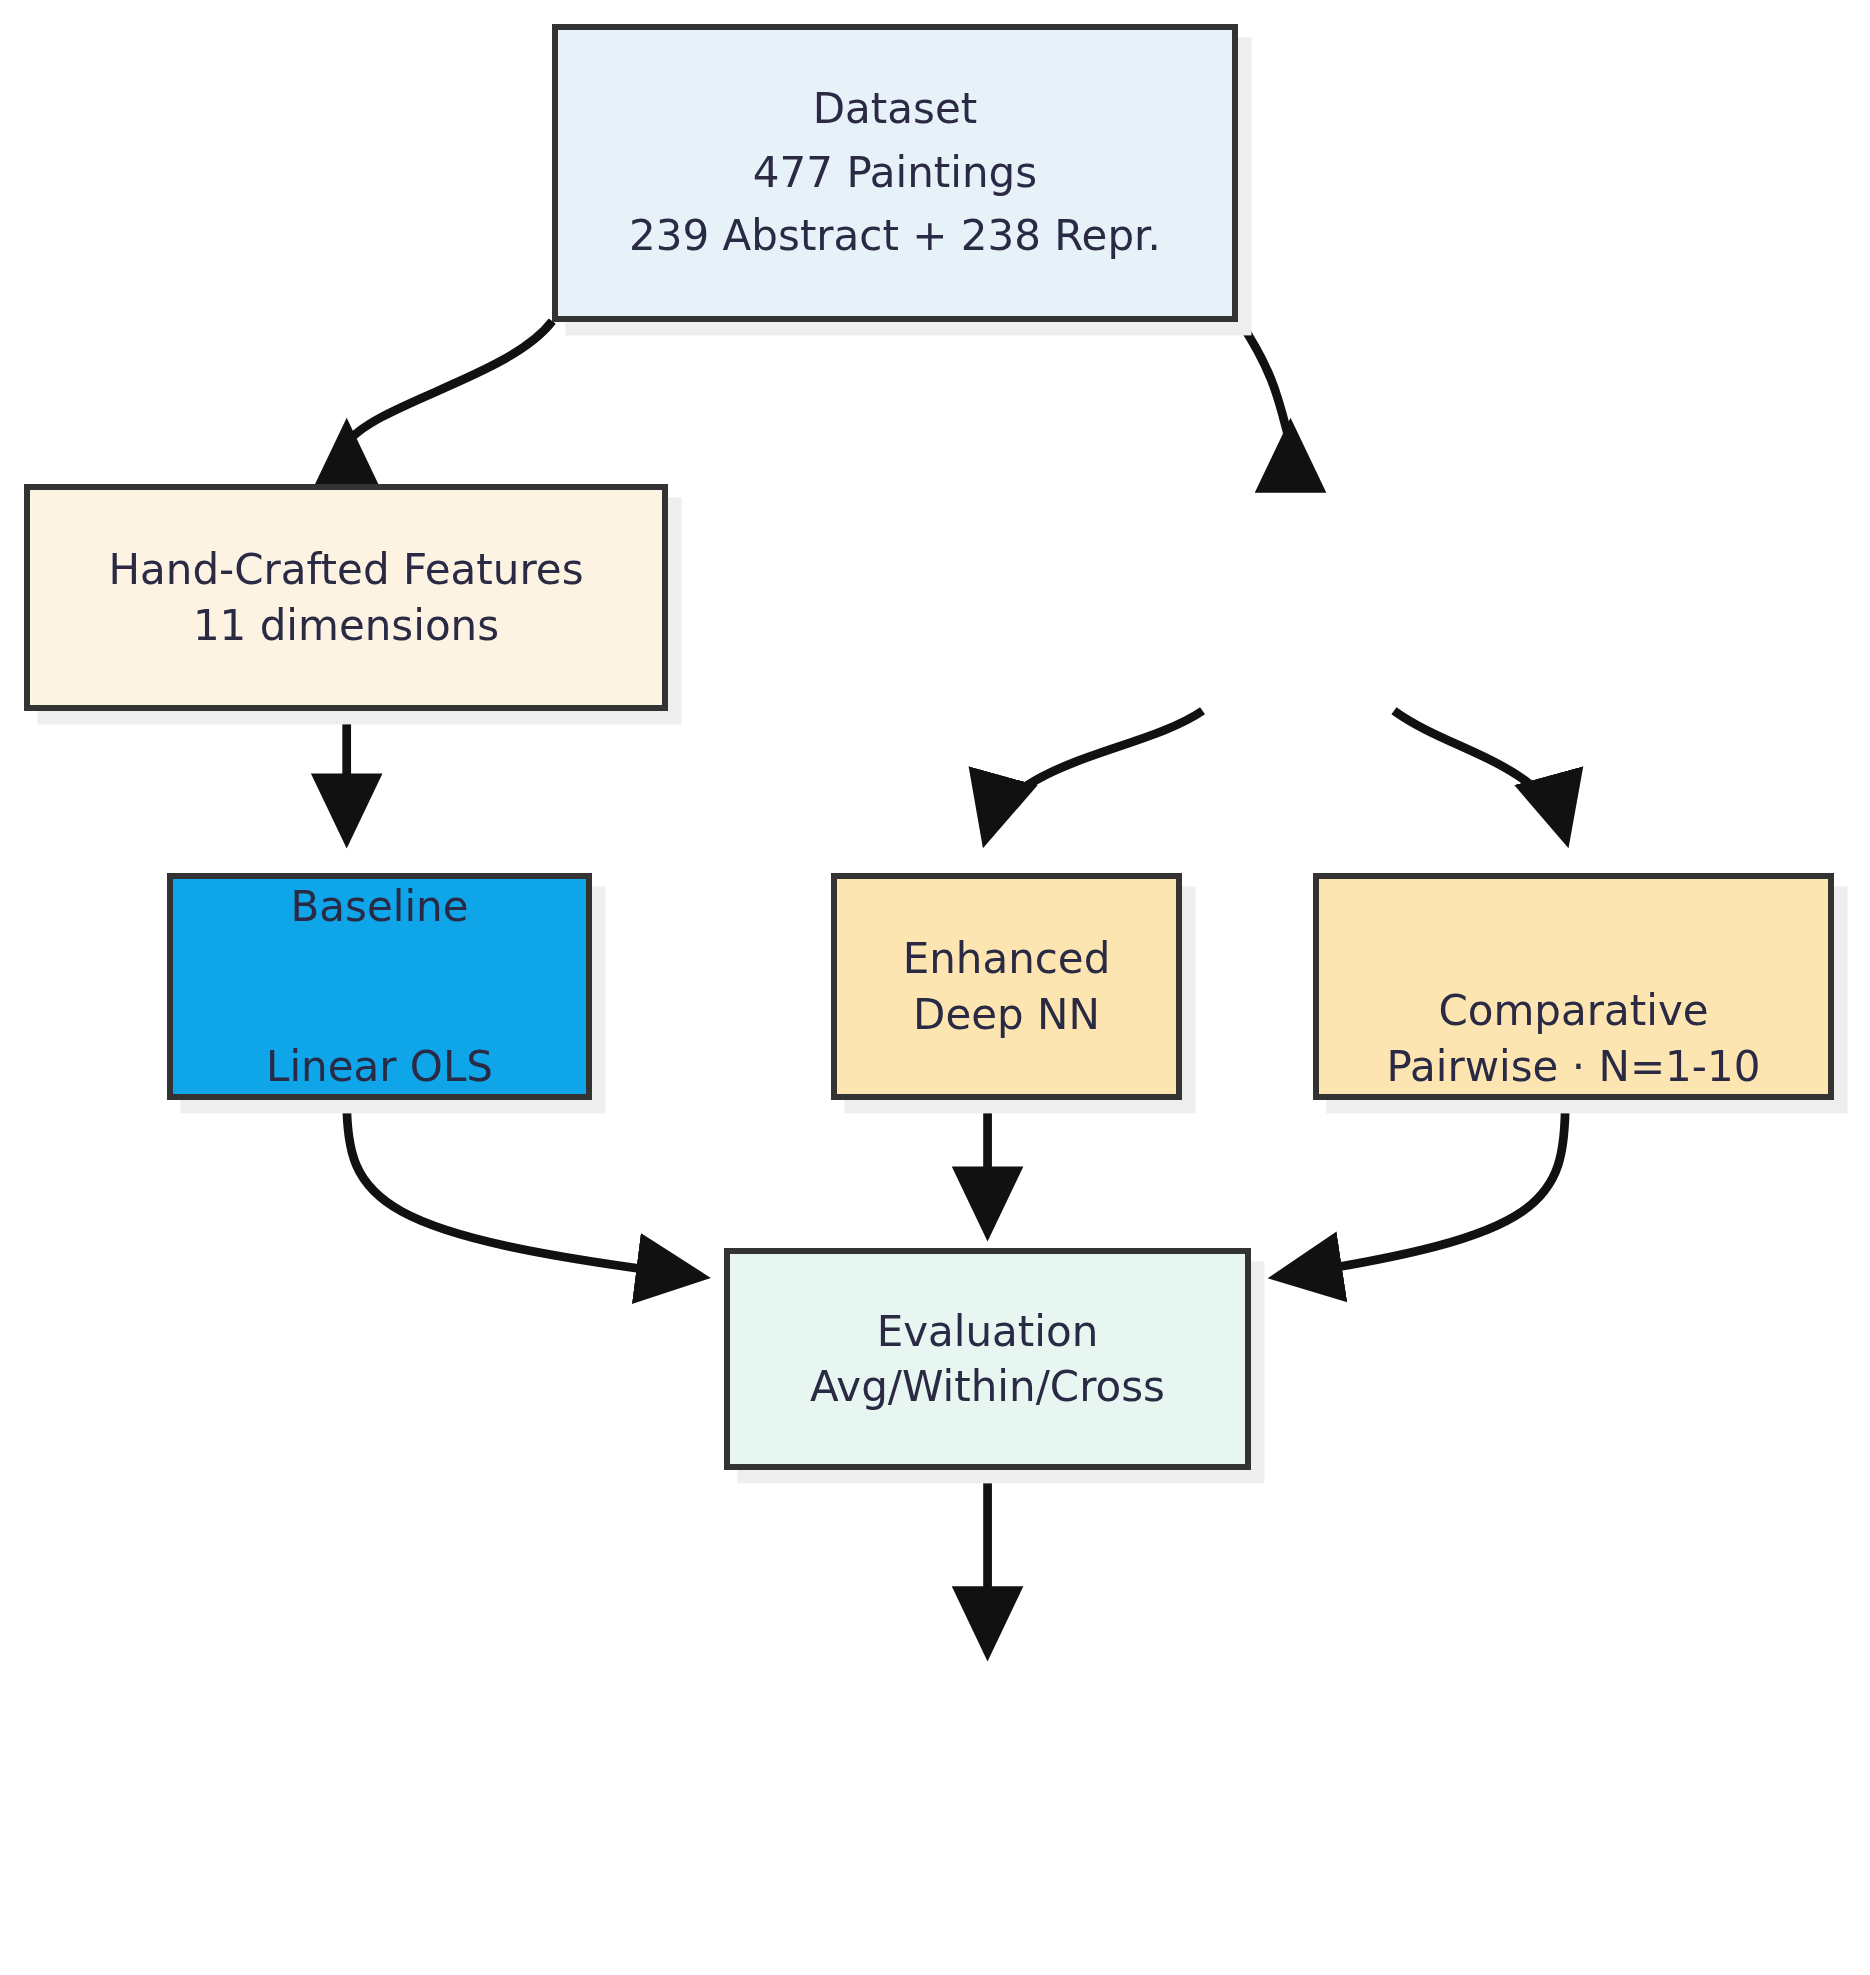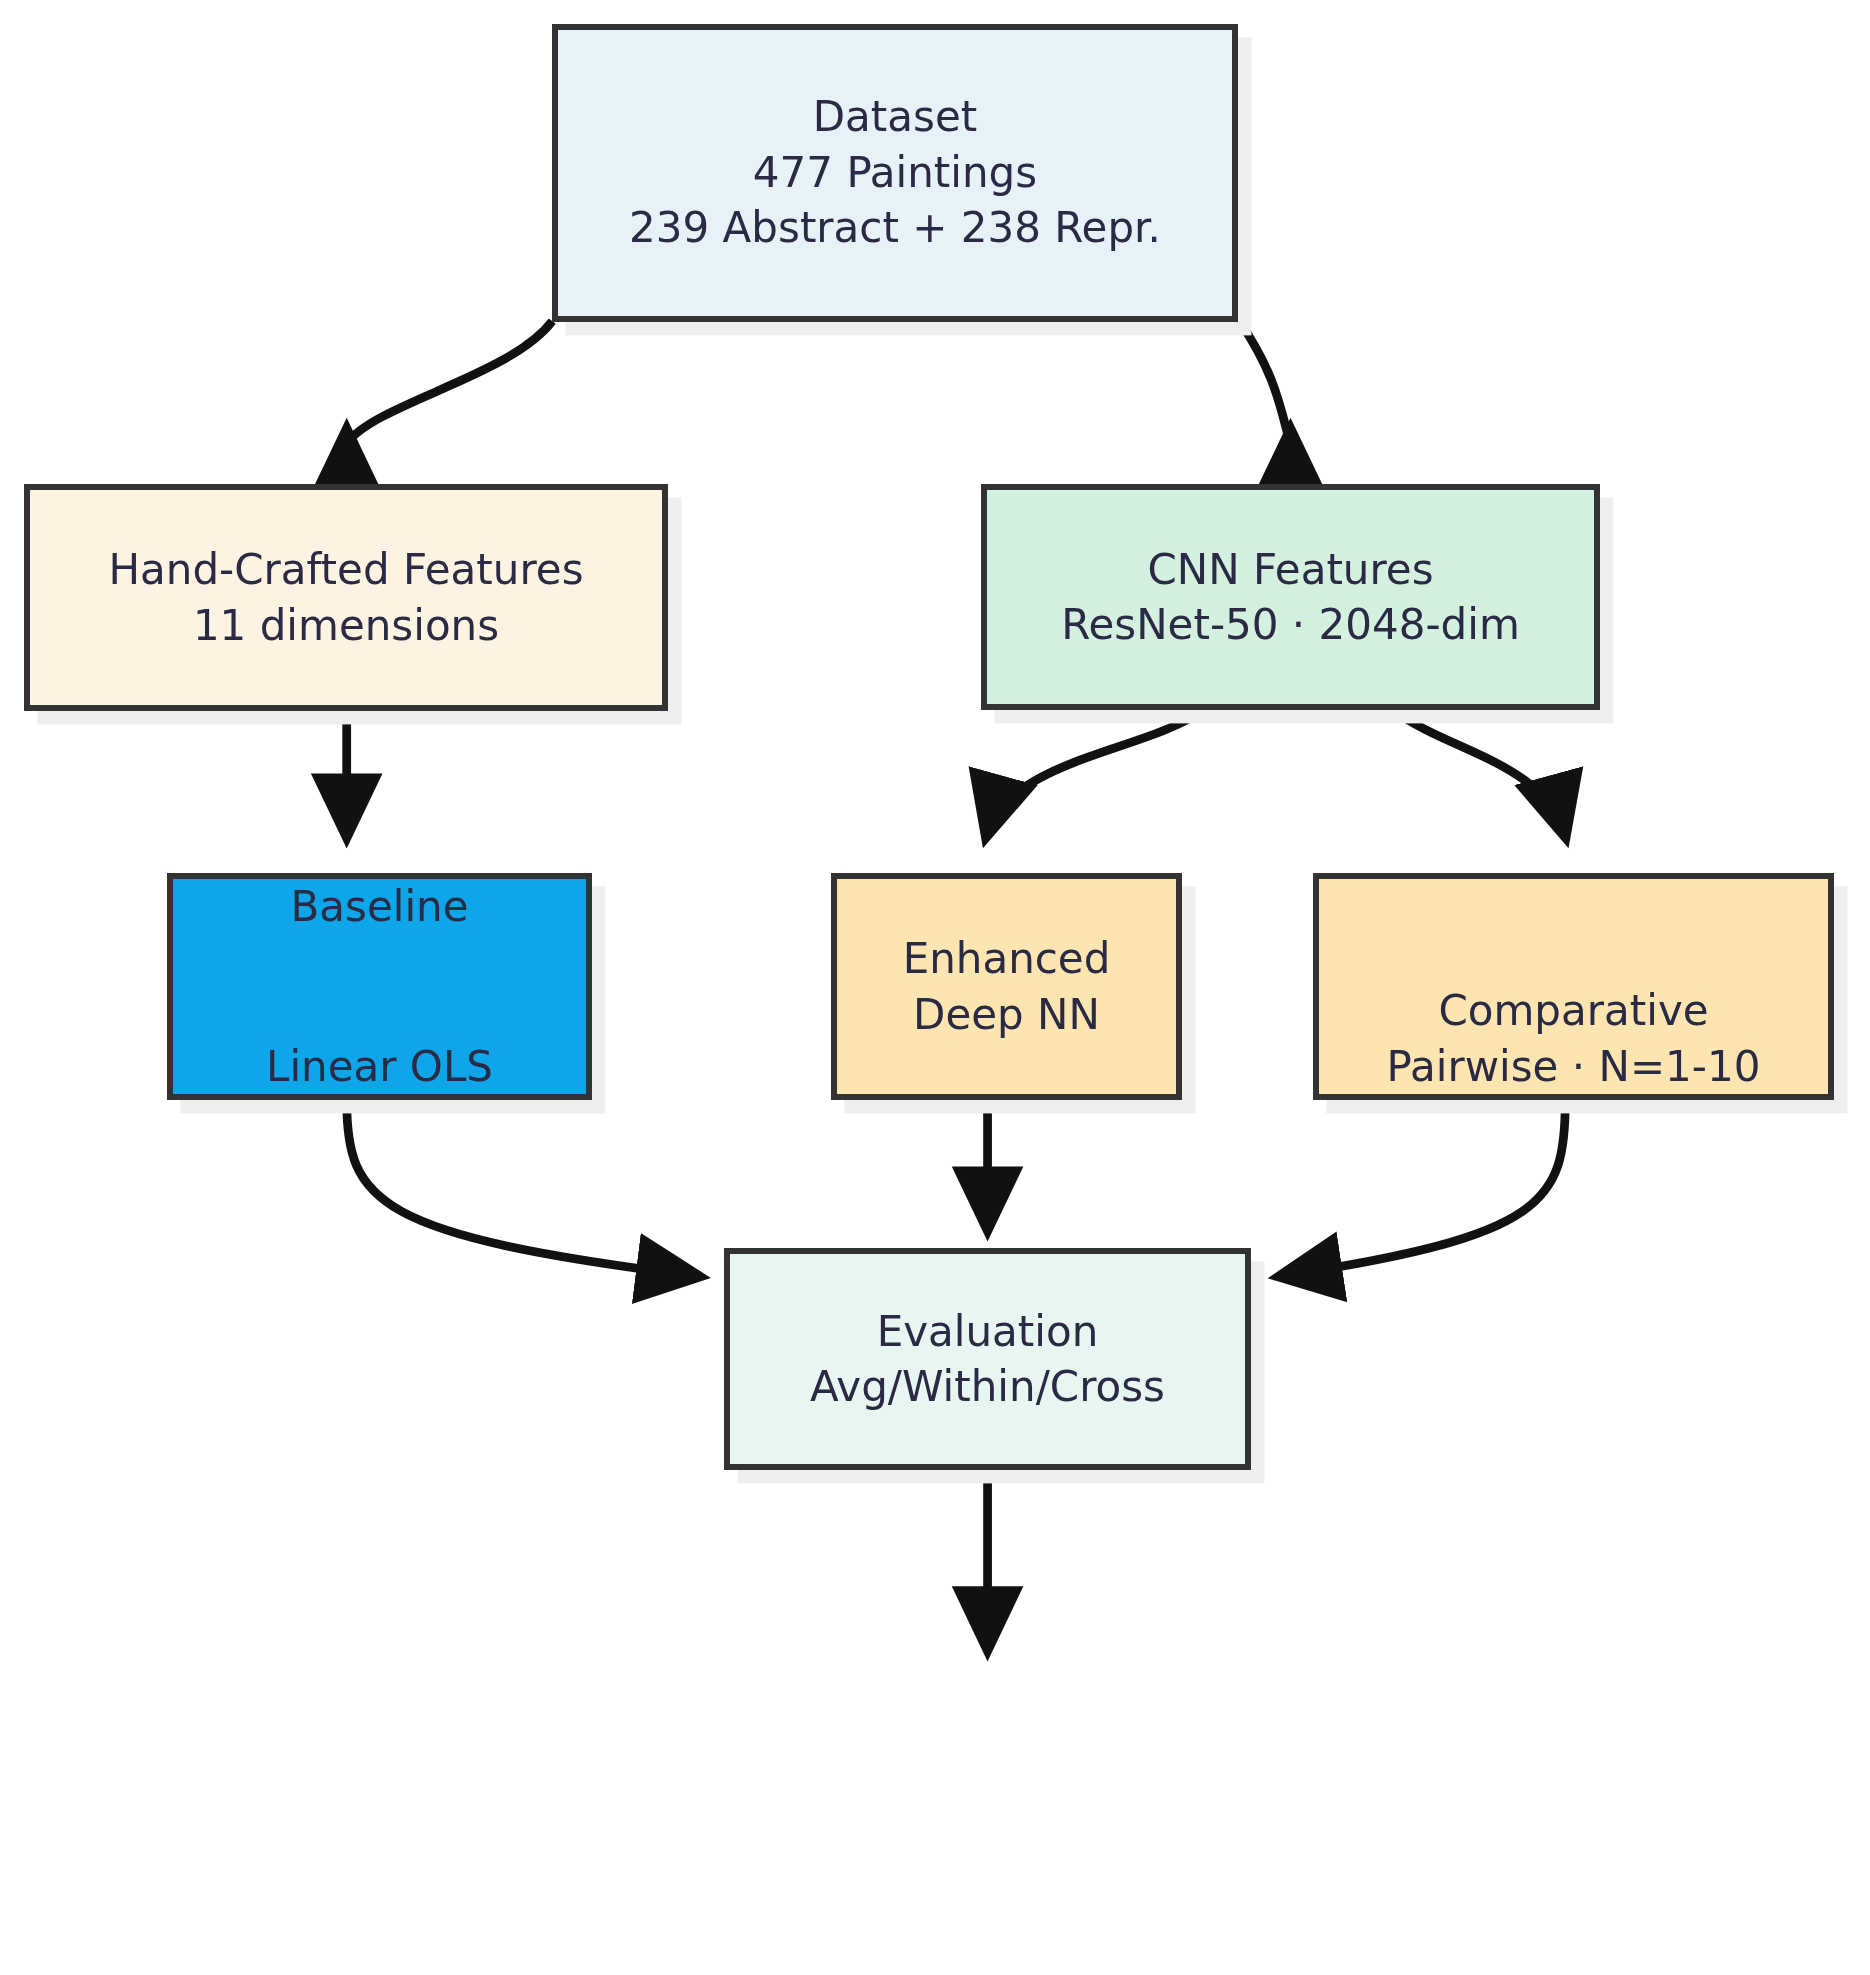--- a/index.html
+++ b/index.html
@@ -42,20 +42,21 @@
     display: block;
     white-space: nowrap;
   }
   .node .line.title { font-size: 42px; }
   .node .line.sub   { font-size: 42px; }
 
   
   #node-dataset {
     left: 552px; top: 23.5px; width: 686px; height: 298px;
     background: #e7f2f8;
+    gap: 8px;
   }
   #node-handcrafted {
     left: 24px; top: 484px; width: 644px; height: 227px;
     background: #fdf3e3;
   }
   #node-cnn {
     left: 981px; top: 484px; width: 619px; height: 226px;
     background: #d4f1e0;
   }
   #node-baseline {
@@ -116,24 +117,20 @@
     <span class="line title">Dataset</span>
     <span class="line sub">477 Paintings</span>
     <span class="line sub">239 Abstract + 238 Repr.</span>
   </div>
 
   <div class="node" id="node-handcrafted">
     <span class="line title">Hand-Crafted Features</span>
     <span class="line sub">11 dimensions</span>
   </div>
 
-  <div class="node" id="node-cnn">
-    <span class="line title">CNN Features</span>
-    <span class="line sub">ResNet-50 · 2048-dim</span>
-  </div>
 
   <div class="node" id="node-baseline">
     <span class="line title">Baseline</span>
     <span class="line sub">Linear OLS</span>
   </div>
 
   <div class="node" id="node-enhanced">
     <span class="line title">Enhanced</span>
     <span class="line sub">Deep NN</span>
   </div>

